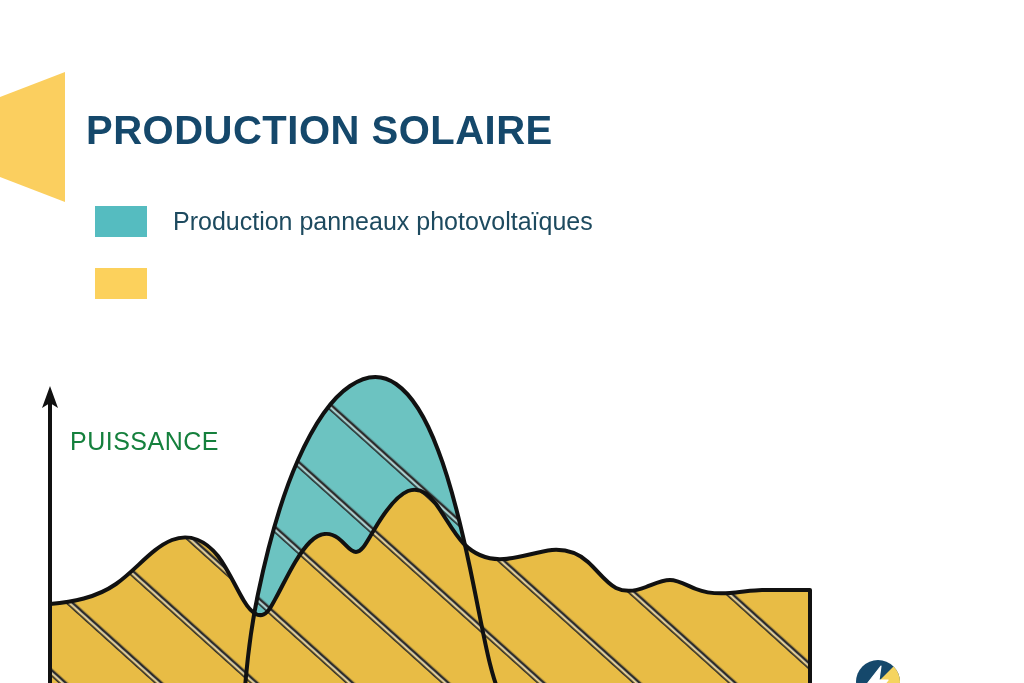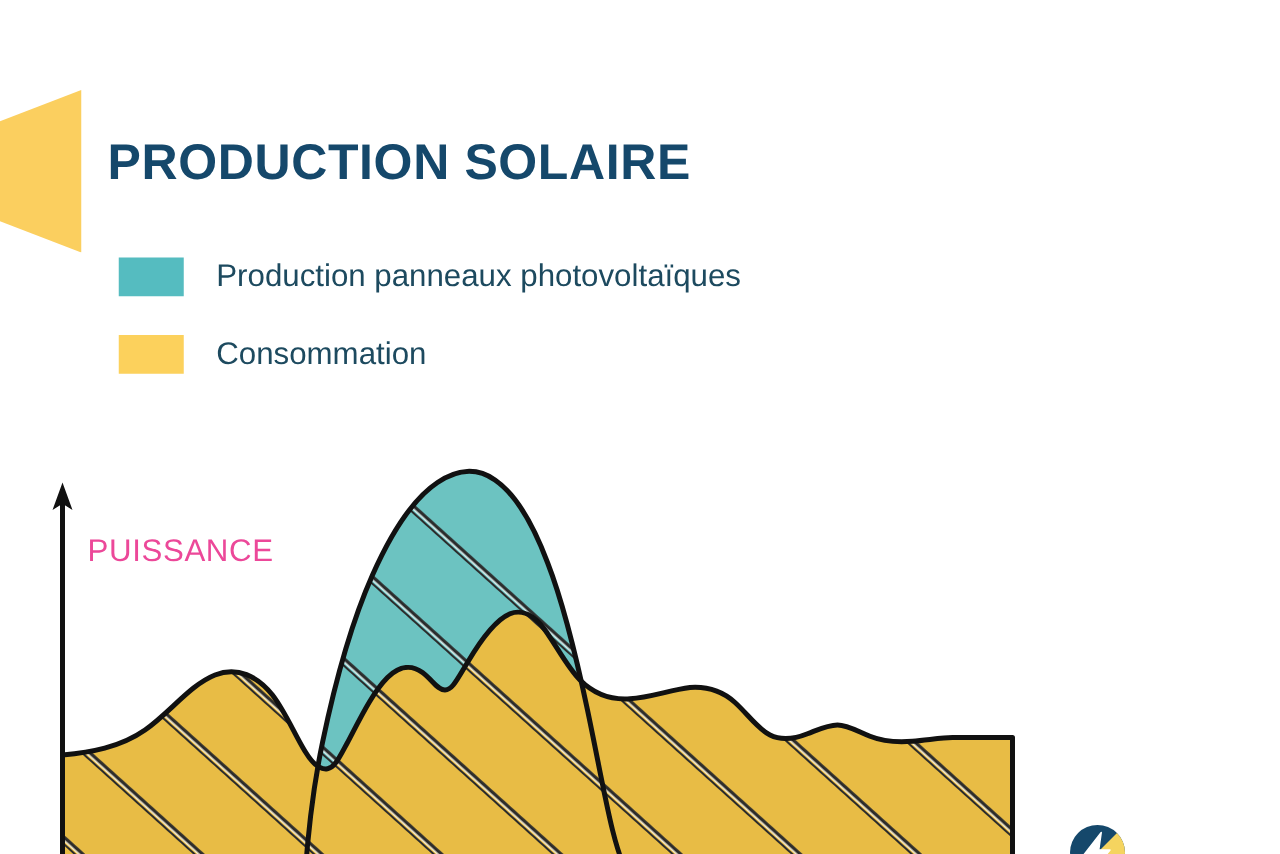--- a/index.html
+++ b/index.html
@@ -78,21 +78,21 @@
     left: 0;
     top: 330px;
     width: 860px;
     height: 345px;
   }
   #axis-label-puissance {
     position: absolute;
     left: 70px;
     top: 385px;
     font-size: 25px;
-    color: #ec4899;
+    color: #15803d;
     letter-spacing: 0.5px;
     white-space: nowrap;
   }
 
   
   #logo {
     position: absolute;
     left: 855px;
     top: 611px;
     width: 160px;
@@ -146,21 +146,20 @@
 
   <div id="legend">
 
     <div class="legend-row production">
       <div class="legend-swatch" style="background:#55BCC0;"></div>
       <div class="legend-label">Production panneaux photovoltaïques</div>
     </div>
 
     <div class="legend-row consumption">
       <div class="legend-swatch" style="background:#FCD15C;"></div>
-      <div class="legend-label">Consommation</div>
     </div>
 
 
   </div>
 
   <svg id="chart" viewBox="0 0 860 345">
     <defs>
 
       <pattern id="hatchDark" width="64" height="64" patternUnits="userSpaceOnUse" patternTransform="rotate(-48)">
         <rect width="64" height="64" fill="none"></rect>

